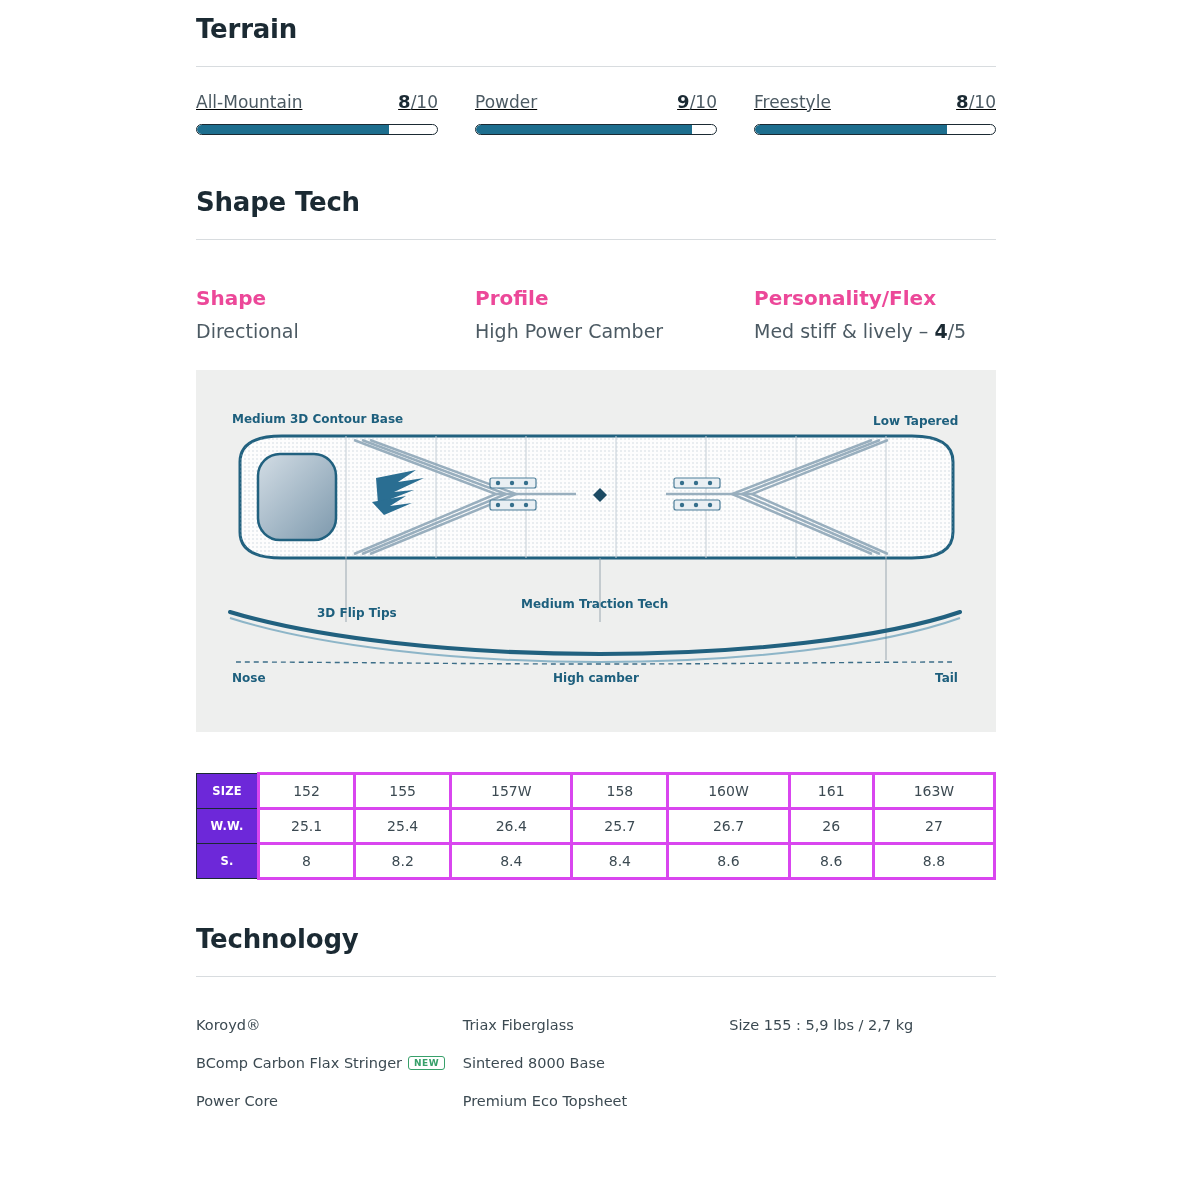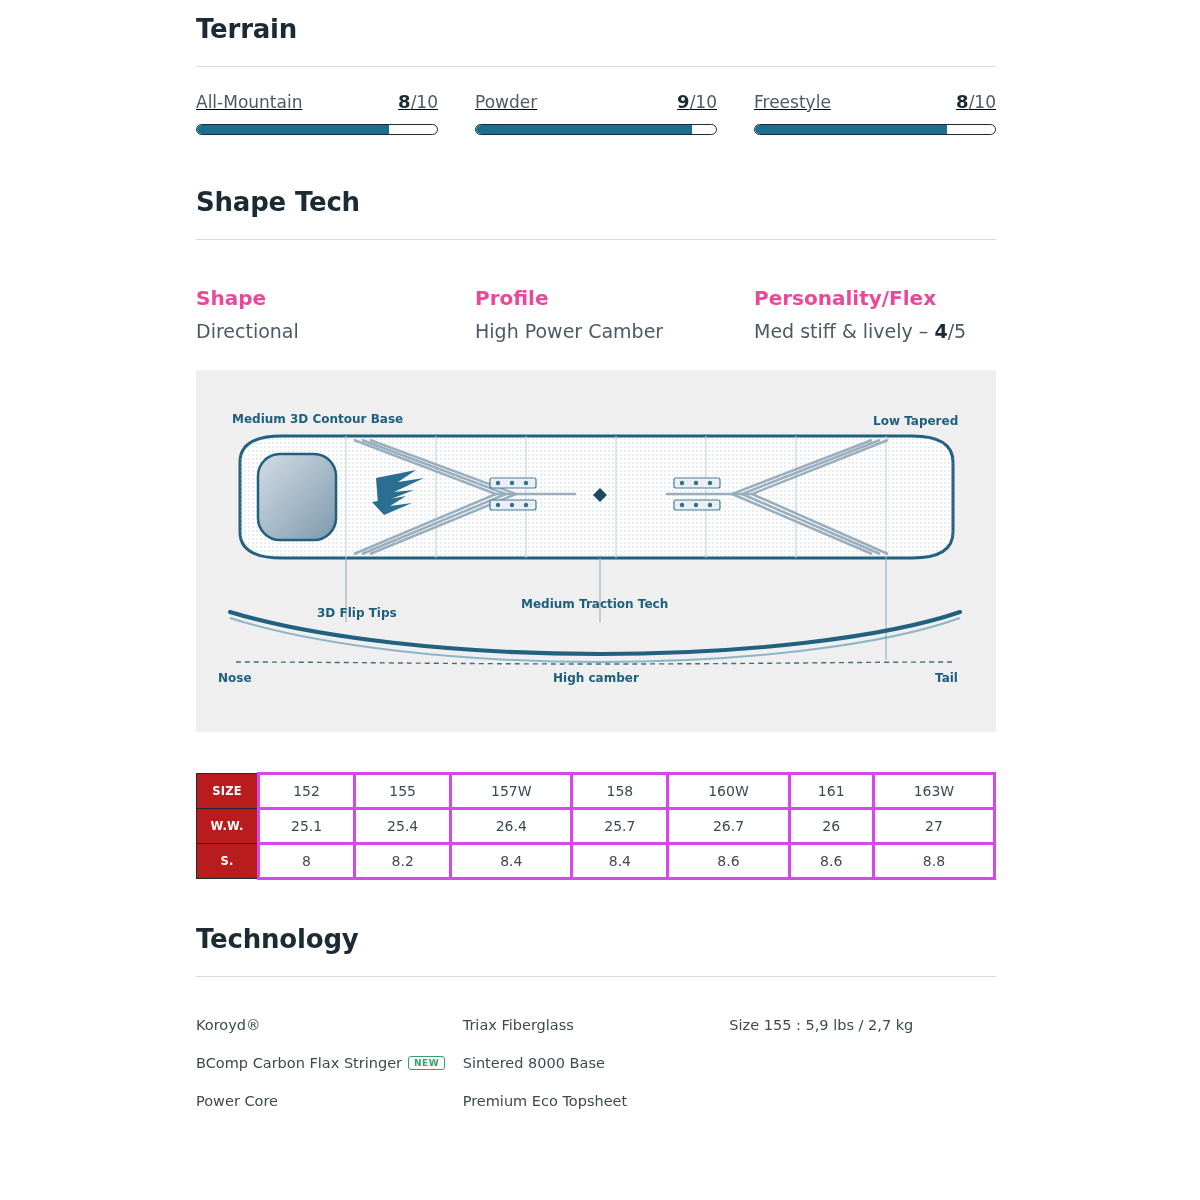--- a/index.html
+++ b/index.html
@@ -128,21 +128,21 @@
     font-size: 14px;
   }
   .size-table td, .size-table th {
     border: 3px solid #d946ef;
     height: 35px;
     text-align: center;
     color: #3c4a52;
     font-weight: normal;
   }
   .size-table th.rowhead {
-    background: #b91c1c;
+    background: #6d28d9;
     color: #ffffff;
     font-weight: bold;
     font-size: 11.5px;
     width: 62px;
     letter-spacing: 0.2px;
     border: 1px solid #1b2a33;
   }
 
   
   .tech-block { margin-top: 44px; }
@@ -322,21 +322,21 @@
             <path d="M34,242 C120,268 260,284 404,284 C548,284 688,268 764,242" fill="none" stroke="#21617f" stroke-width="4" stroke-linecap="round"></path>
             <path d="M34,248 C122,276 262,292 404,292 C546,292 686,276 764,248" fill="none" stroke="#2b7ca1" stroke-width="2" opacity="0.5"></path>
             <path d="M40,292 C140,292 260,294 404,294 C548,294 660,292 760,292" fill="none" stroke="#3c6e88" stroke-width="1.4" stroke-dasharray="5 4"></path>
           </g>
         </svg>
 
         <div class="diagram-label" style="left:36px; top:42px;">Medium 3D Contour Base</div>
         <div class="diagram-label" style="left:677px; top:44px;">Low Tapered</div>
         <div class="diagram-label" style="left:121px; top:228px;margin-top:8px;">3D Flip Tips</div>
         <div class="diagram-label" style="left:325px; top:227px;">Medium Traction Tech</div>
-        <div class="diagram-label" style="left:22px; top:301px;">Nose</div>
+        <div class="diagram-label" style="left:36px; top:301px;">Nose</div>
         <div class="diagram-label" style="left:357px; top:301px;">High camber</div>
         <div class="diagram-label" style="left:739px; top:301px;">Tail</div>
       </div>
 
       <table class="size-table">
         <tbody>
           <tr>
             <th class="rowhead">SIZE</th>
             <td>152</td>
             <td>155</td>

